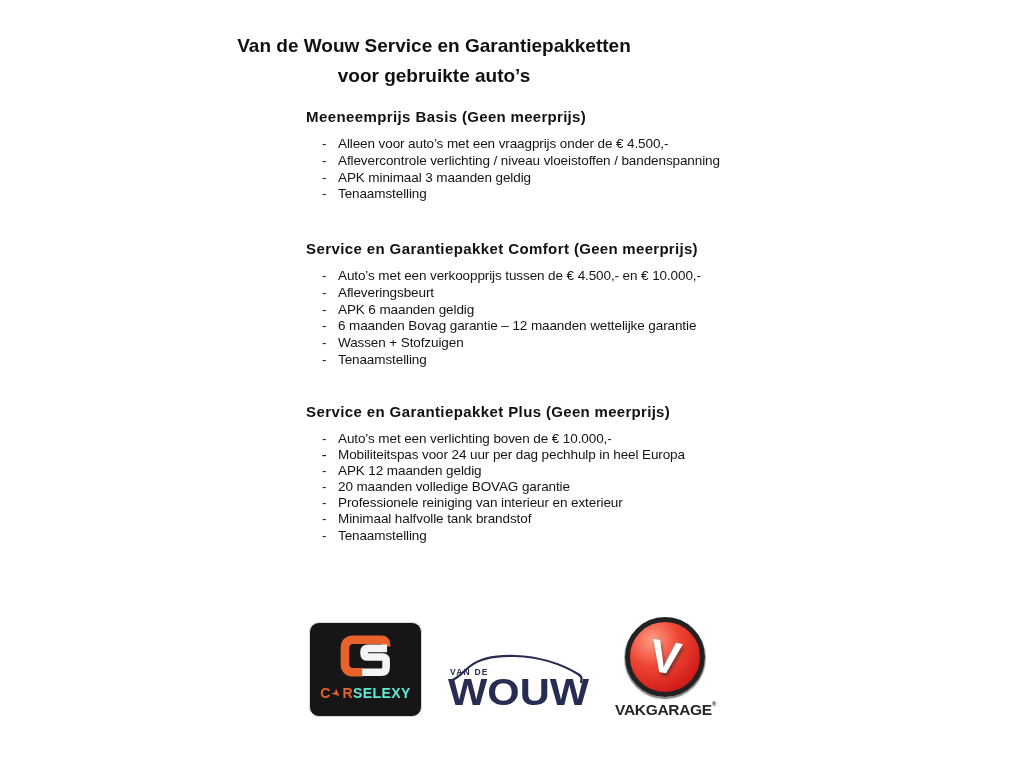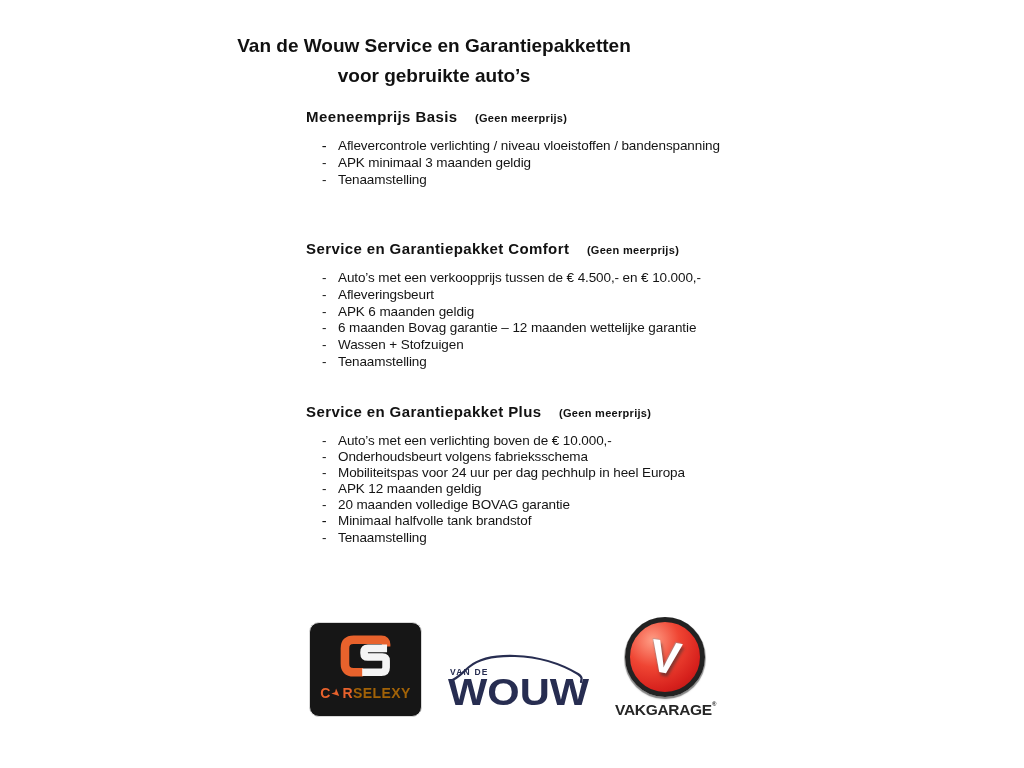--- a/index.html
+++ b/index.html
@@ -16,42 +16,42 @@
     position:absolute;top:31px;left:0;width:868px;
     text-align:center;font-weight:bold;font-size:19px;line-height:30px;
     color:#111;
   }
   
   .pkg{position:absolute;left:306px;width:470px;}
   .s1{top:108px}
   .s2{top:240px}
   .s3{top:403px}
   .pkg-h{margin:0;font-size:15px;font-weight:bold;letter-spacing:.4px;color:#111;line-height:17px;}
-  .pkg-h .note{font-size:11px;letter-spacing:.3px;margin-left:13px;}
+  .pkg-h .note{font-size:15px;letter-spacing:.3px;margin-left:0;}
   .pkg ul{list-style:none;margin:11px 0 0 0;padding:0;}
   .pkg li{
     position:relative;padding-left:32px;
     font-size:13.5px;line-height:16.8px;letter-spacing:-.1px;color:#141414;
   }
   .s3 li{line-height:16.1px;}
   .pkg li .dash{position:absolute;left:16px;top:0;}
   
   .logos{position:absolute;top:0;left:0;}
   .logo-carselexy{
     position:absolute;left:309px;top:622px;width:113px;height:95px;
     background:#161616;border-radius:10px;border:1px solid #d9d9d9;
     box-sizing:border-box;text-align:center;
   }
   .cs-mono{margin-top:11px;}
   .cs-word{
     margin-top:3px;font-size:14px;font-weight:bold;letter-spacing:.4px;line-height:16px;
     white-space:nowrap;
   }
   .cs-word .or{color:#e8622c;}
-  .cs-word .wh{color:#a16207;}
+  .cs-word .wh{color:#5eead4;}
   .cs-word .cursor{
     color:#e8622c;display:inline-block;transform:rotate(42deg);
     font-size:11px;margin:0 1px;vertical-align:1px;
   }
   .logo-wouw{position:absolute;left:447px;top:654px;width:144px;height:56px;}
   .logo-vakgarage{position:absolute;left:615px;top:617px;width:100px;text-align:center;}
   .vg-circle{
     width:70px;height:70px;margin:0 auto;border-radius:50%;
     background:radial-gradient(circle at 32% 26%, #ff9d85 0%, #ef4533 38%, #d6201c 72%, #a31311 100%);
     border:5px solid #222222;
@@ -78,21 +78,21 @@
     <div>Van de Wouw Service en Garantiepakketten</div>
     <div>voor gebruikte auto’s</div>
   </div>
 
   <section class="pkg s1">
     <h2 class="pkg-h">
       <span>Meeneemprijs Basis</span>
       <span class="note">(Geen meerprijs)</span>
     </h2>
     <ul>
-      <li><span class="dash">-</span></li>
+      <li><span class="dash">-</span><span>Alleen voor auto’s met een vraagprijs onder de € 4.500,-</span></li>
       <li><span class="dash">-</span><span>Aflevercontrole verlichting / niveau vloeistoffen / bandenspanning</span></li>
       <li><span class="dash">-</span><span>APK minimaal 3 maanden geldig</span></li>
       <li><span class="dash">-</span><span>Tenaamstelling</span></li>
     </ul>
   </section>
 
   <section class="pkg s2">
     <h2 class="pkg-h">
       <span>Service en Garantiepakket Comfort</span>
       <span class="note">(Geen meerprijs)</span>
@@ -107,25 +107,25 @@
     </ul>
   </section>
 
   <section class="pkg s3">
     <h2 class="pkg-h">
       <span>Service en Garantiepakket Plus</span>
       <span class="note">(Geen meerprijs)</span>
     </h2>
     <ul>
       <li><span class="dash">-</span><span>Auto’s met een verlichting boven de € 10.000,-</span></li>
-      <li><span class="dash">-</span><span>Onderhoudsbeurt volgens fabrieksschema</span></li>
+      <li><span class="dash">-</span></li>
       <li><span class="dash">-</span><span>Mobiliteitspas voor 24 uur per dag pechhulp in heel Europa</span></li>
       <li><span class="dash">-</span><span>APK 12 maanden geldig</span></li>
       <li><span class="dash">-</span><span>20 maanden volledige BOVAG garantie</span></li>
-      <li><span class="dash">-</span></li>
+      <li><span class="dash">-</span><span>Professionele reiniging van interieur en exterieur</span></li>
       <li><span class="dash">-</span><span>Minimaal halfvolle tank brandstof</span></li>
       <li><span class="dash">-</span><span>Tenaamstelling</span></li>
     </ul>
   </section>
 
   <div class="logos">
 
     <div class="logo-carselexy">
       <svg class="cs-mono" width="58" height="44" viewBox="0 0 58 46" aria-hidden="true">
         <path d="M50 13 V11 Q50 6 45 6 H16 Q7 6 7 15 V31 Q7 40 16 40 H26" fill="none" stroke="#e8622c" stroke-width="9"></path>

